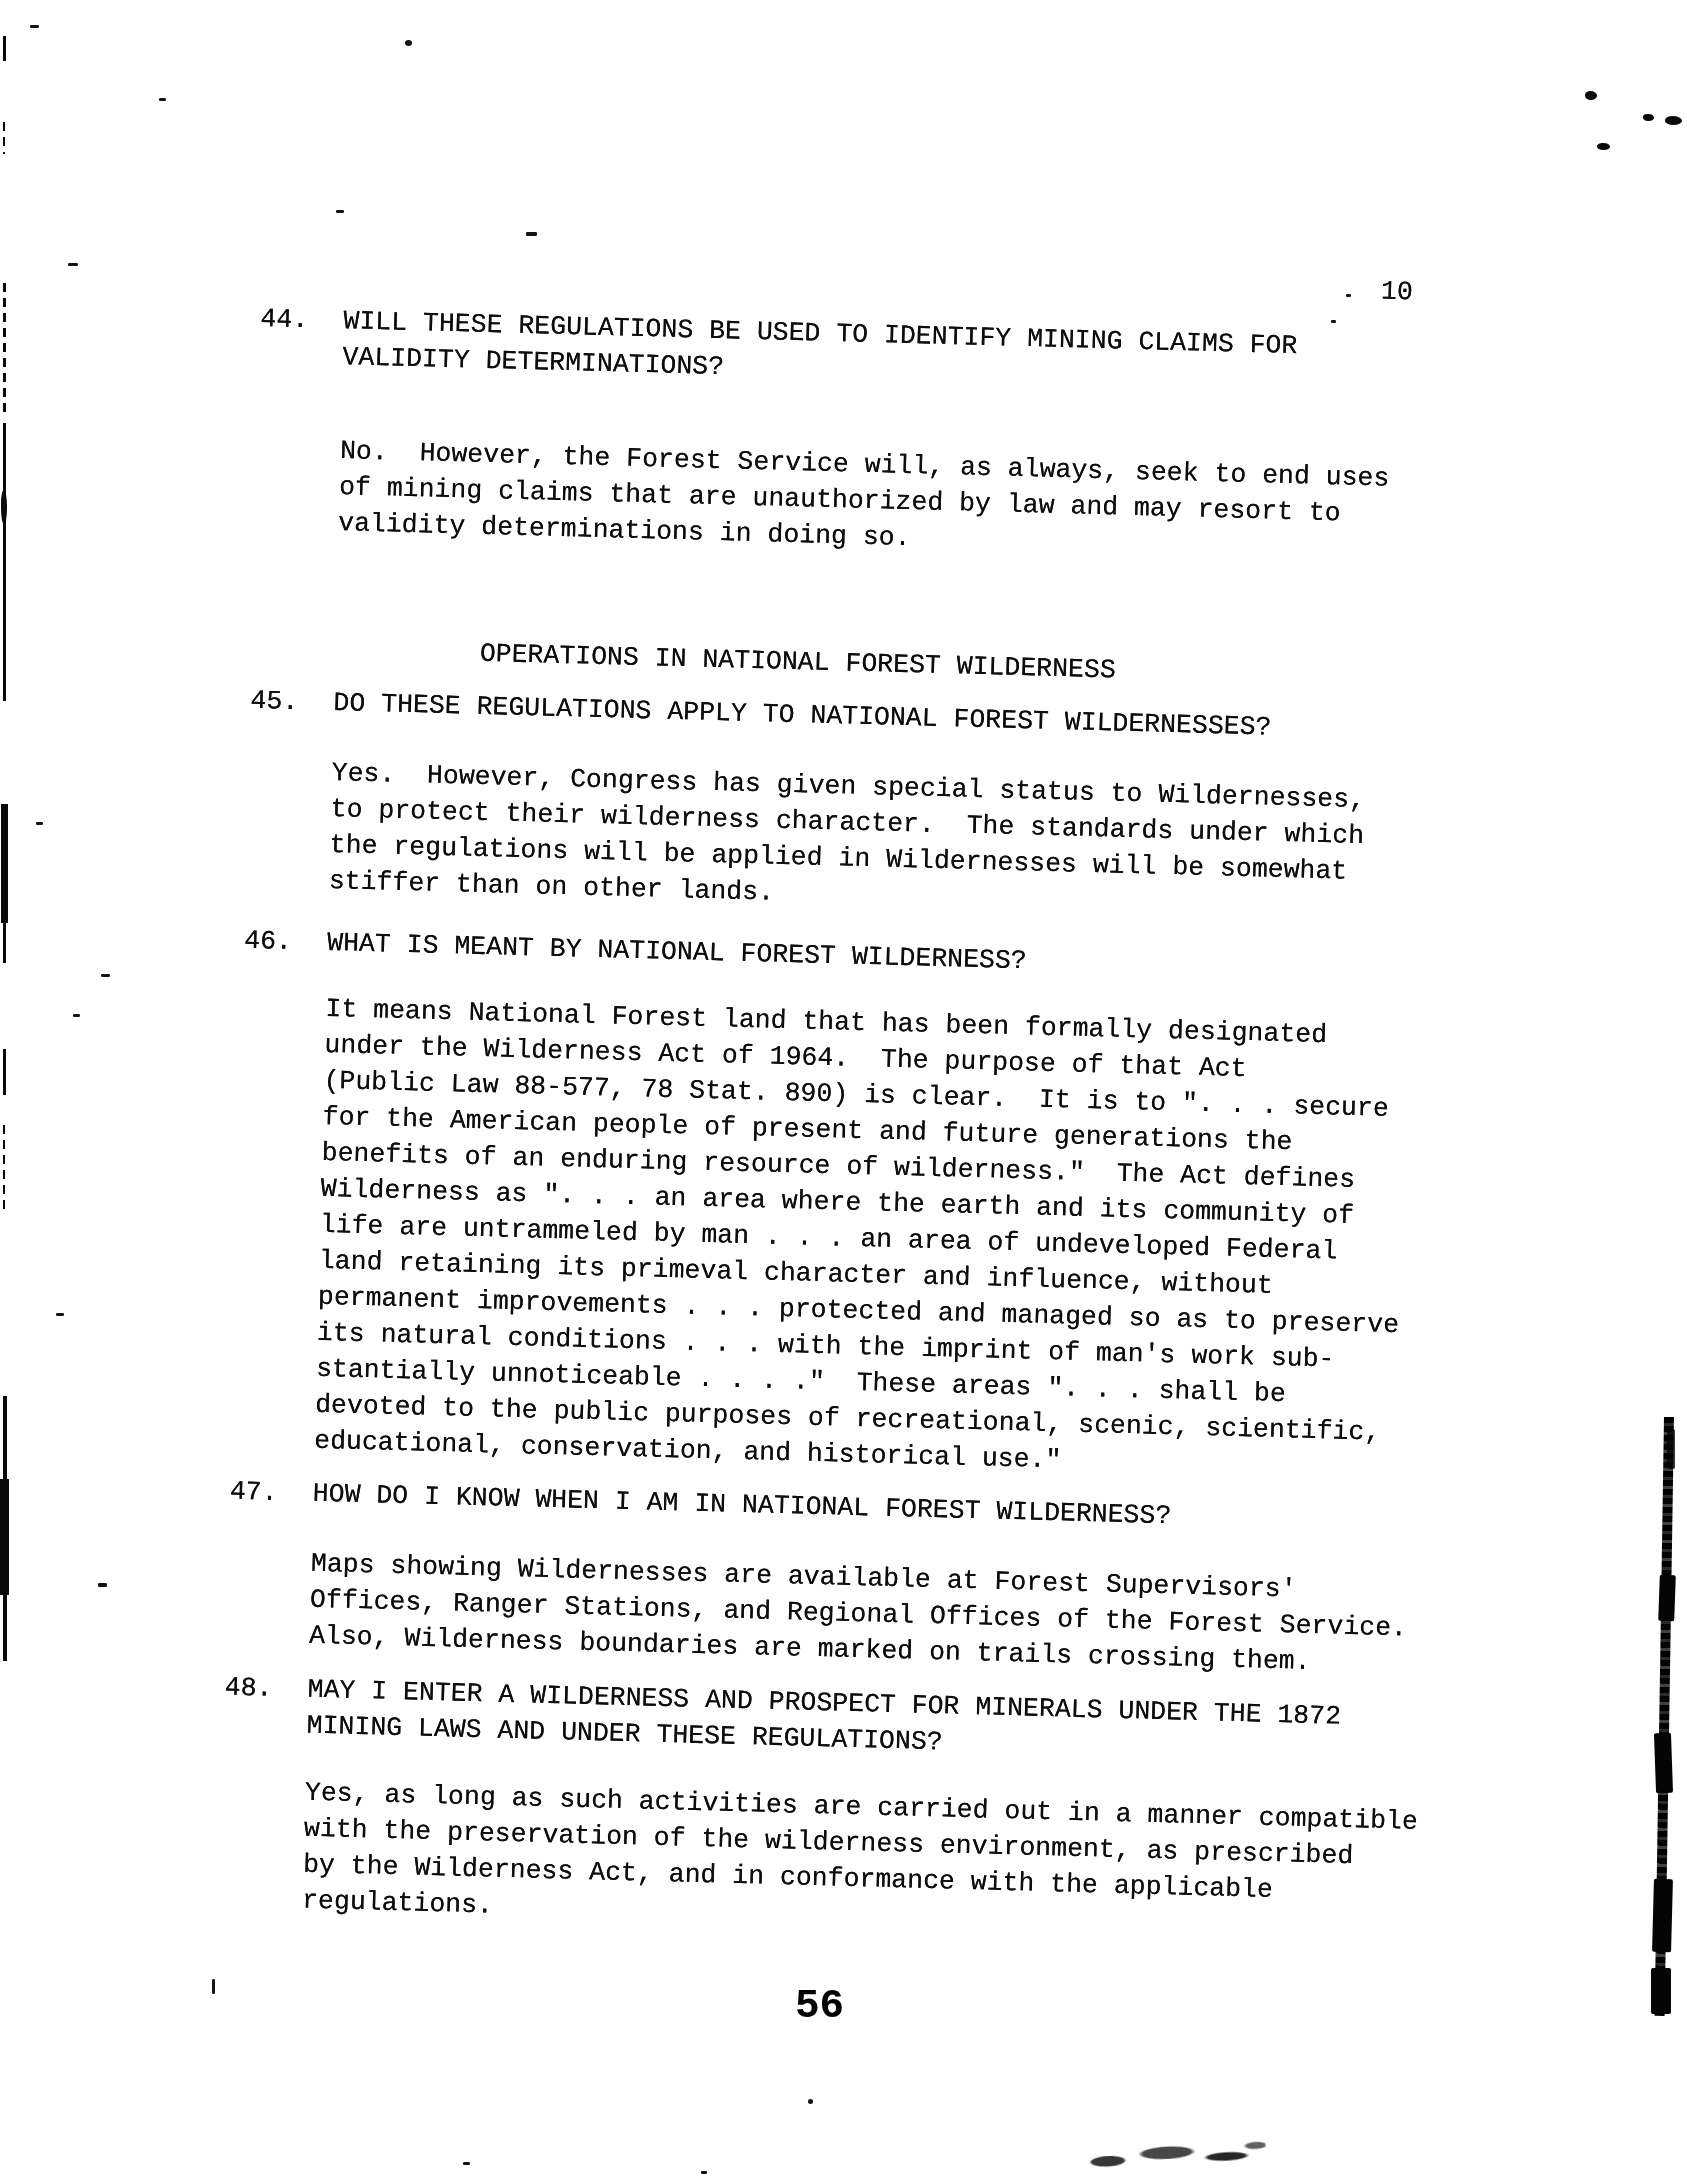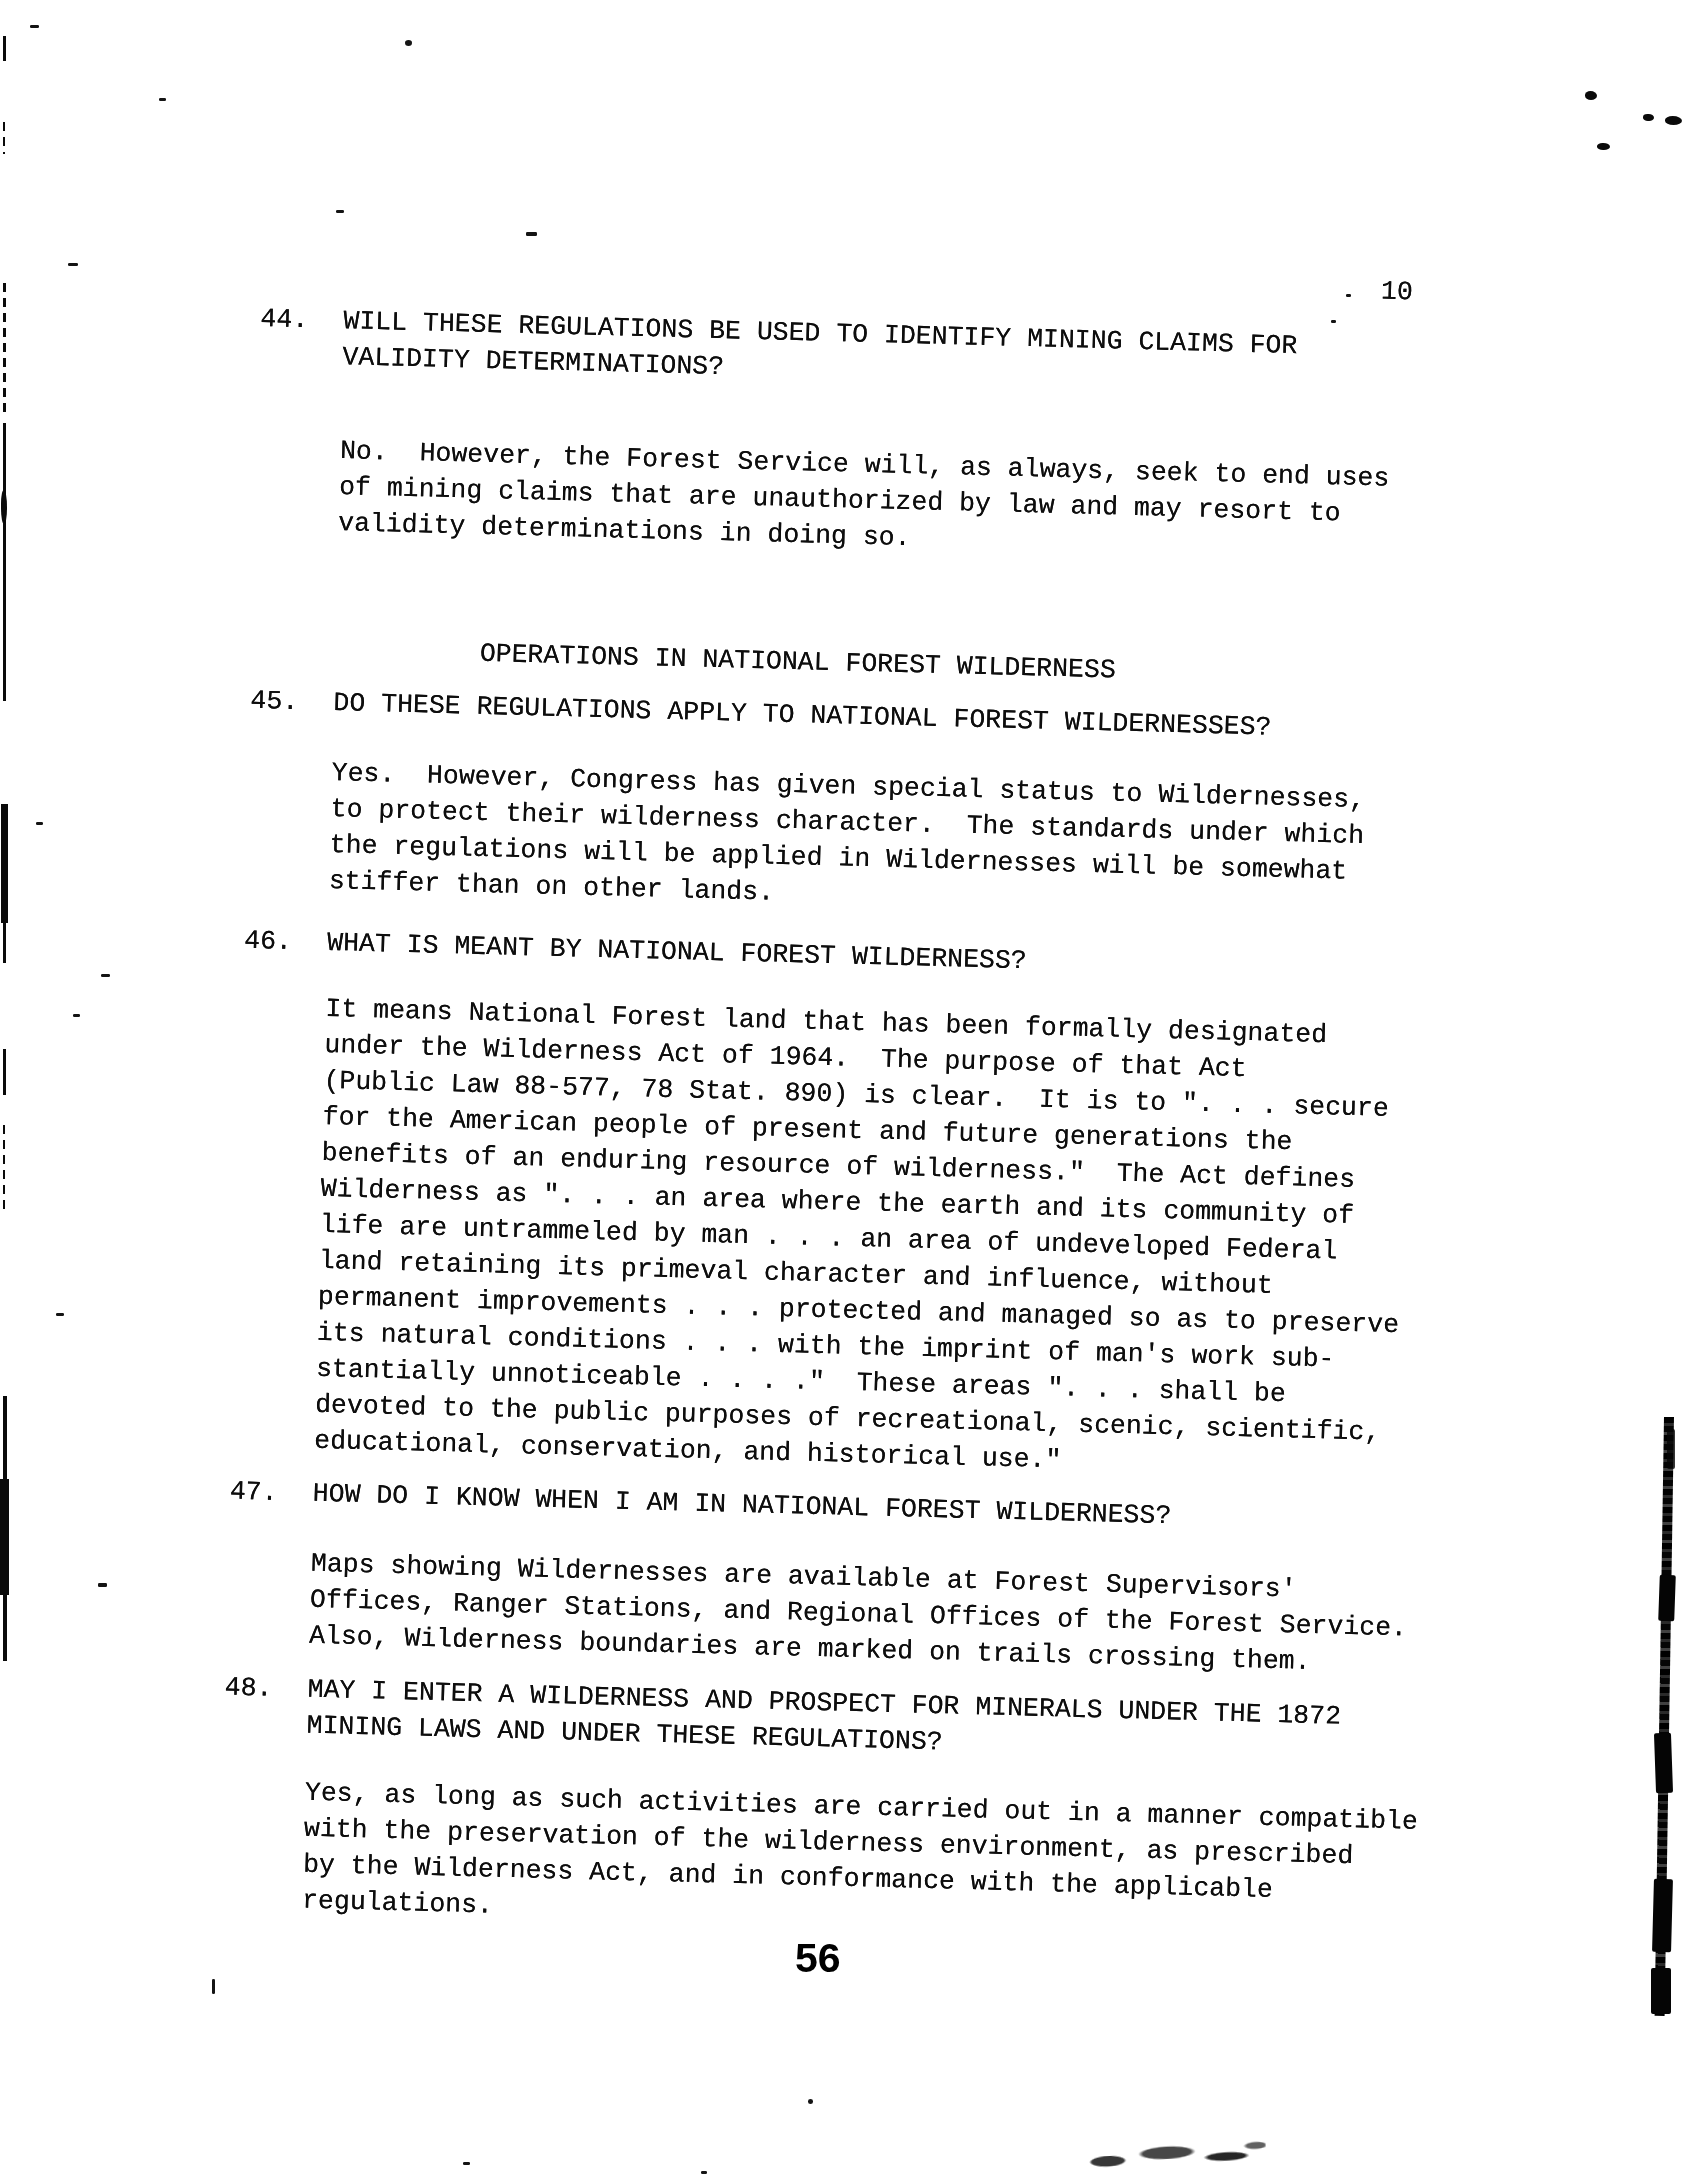--- a/index.html
+++ b/index.html
@@ -33,22 +33,22 @@
   #qa47 .answer { margin-top:34px; }
   #qa48 { margin-top:18.5px; }
   #qa48 .answer { margin-top:31px; }
 
   .pagenum-top {
     position:absolute; left:1381px; top:277px;
     font-size:26.5px; transform:rotate(1.5deg);
     text-shadow:0 0 0.5px rgba(0,0,0,0.85);
   }
   .pagenum-bottom {
-    position:absolute; left:795px; top:1935px;
-    font-family:Liberation Sans, sans-serif;
+    position:absolute; left:795px; top:1983px;
+    font-family:Liberation Mono, monospace;
     font-weight:bold; font-size:41px; color:#000;
   }
 
   
   .art { position:absolute; background:#0a0a0a; }
   .dash-v { background:repeating-linear-gradient(180deg,#0a0a0a 0 9.3px,rgba(0,0,0,0) 9.3px 15px); }
   .blob { border-radius:45% 55% 50% 50%; }
   .speck { position:absolute; background:#141414; border-radius:1.3px; }
   .streak {
     position:absolute; left:1664px; top:1417px; width:10px; height:599px;

